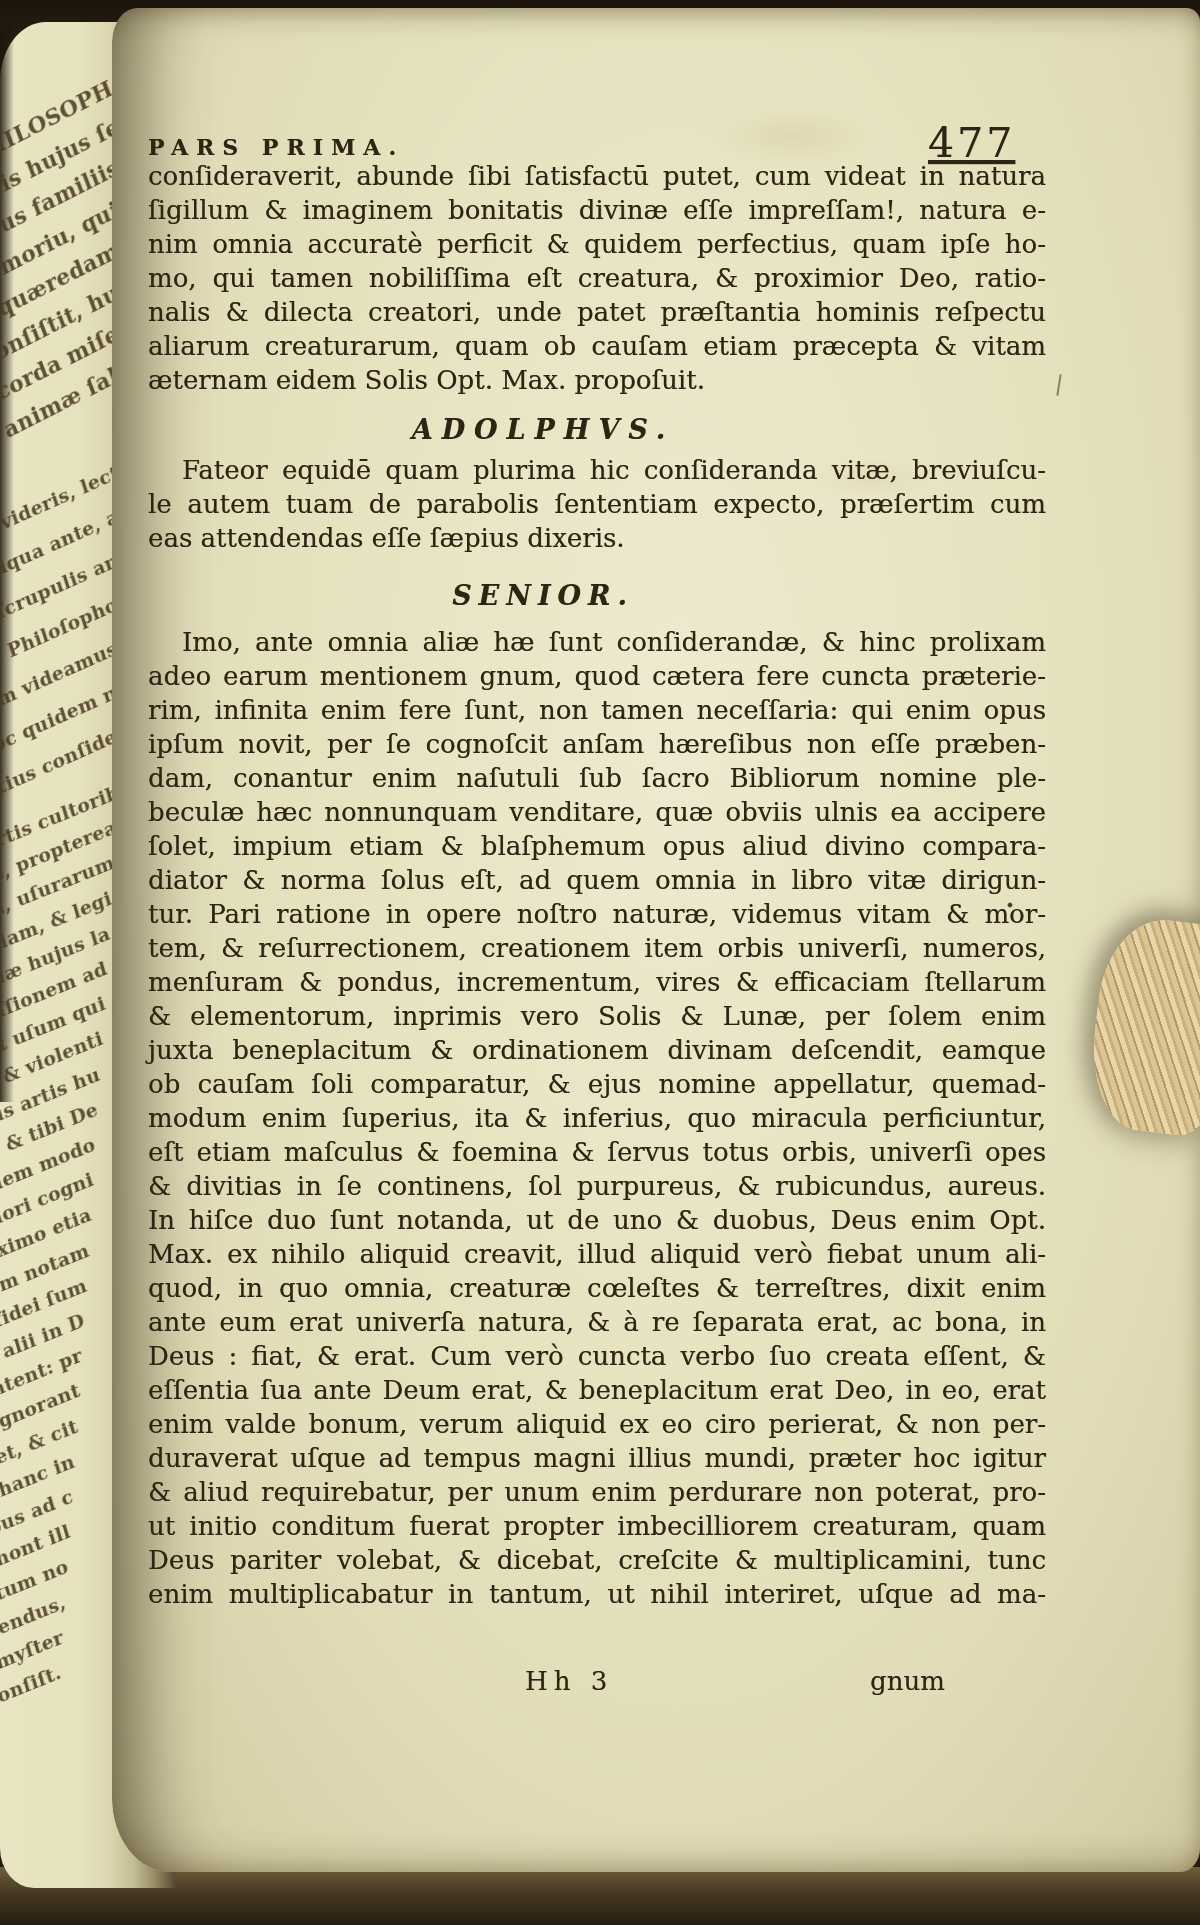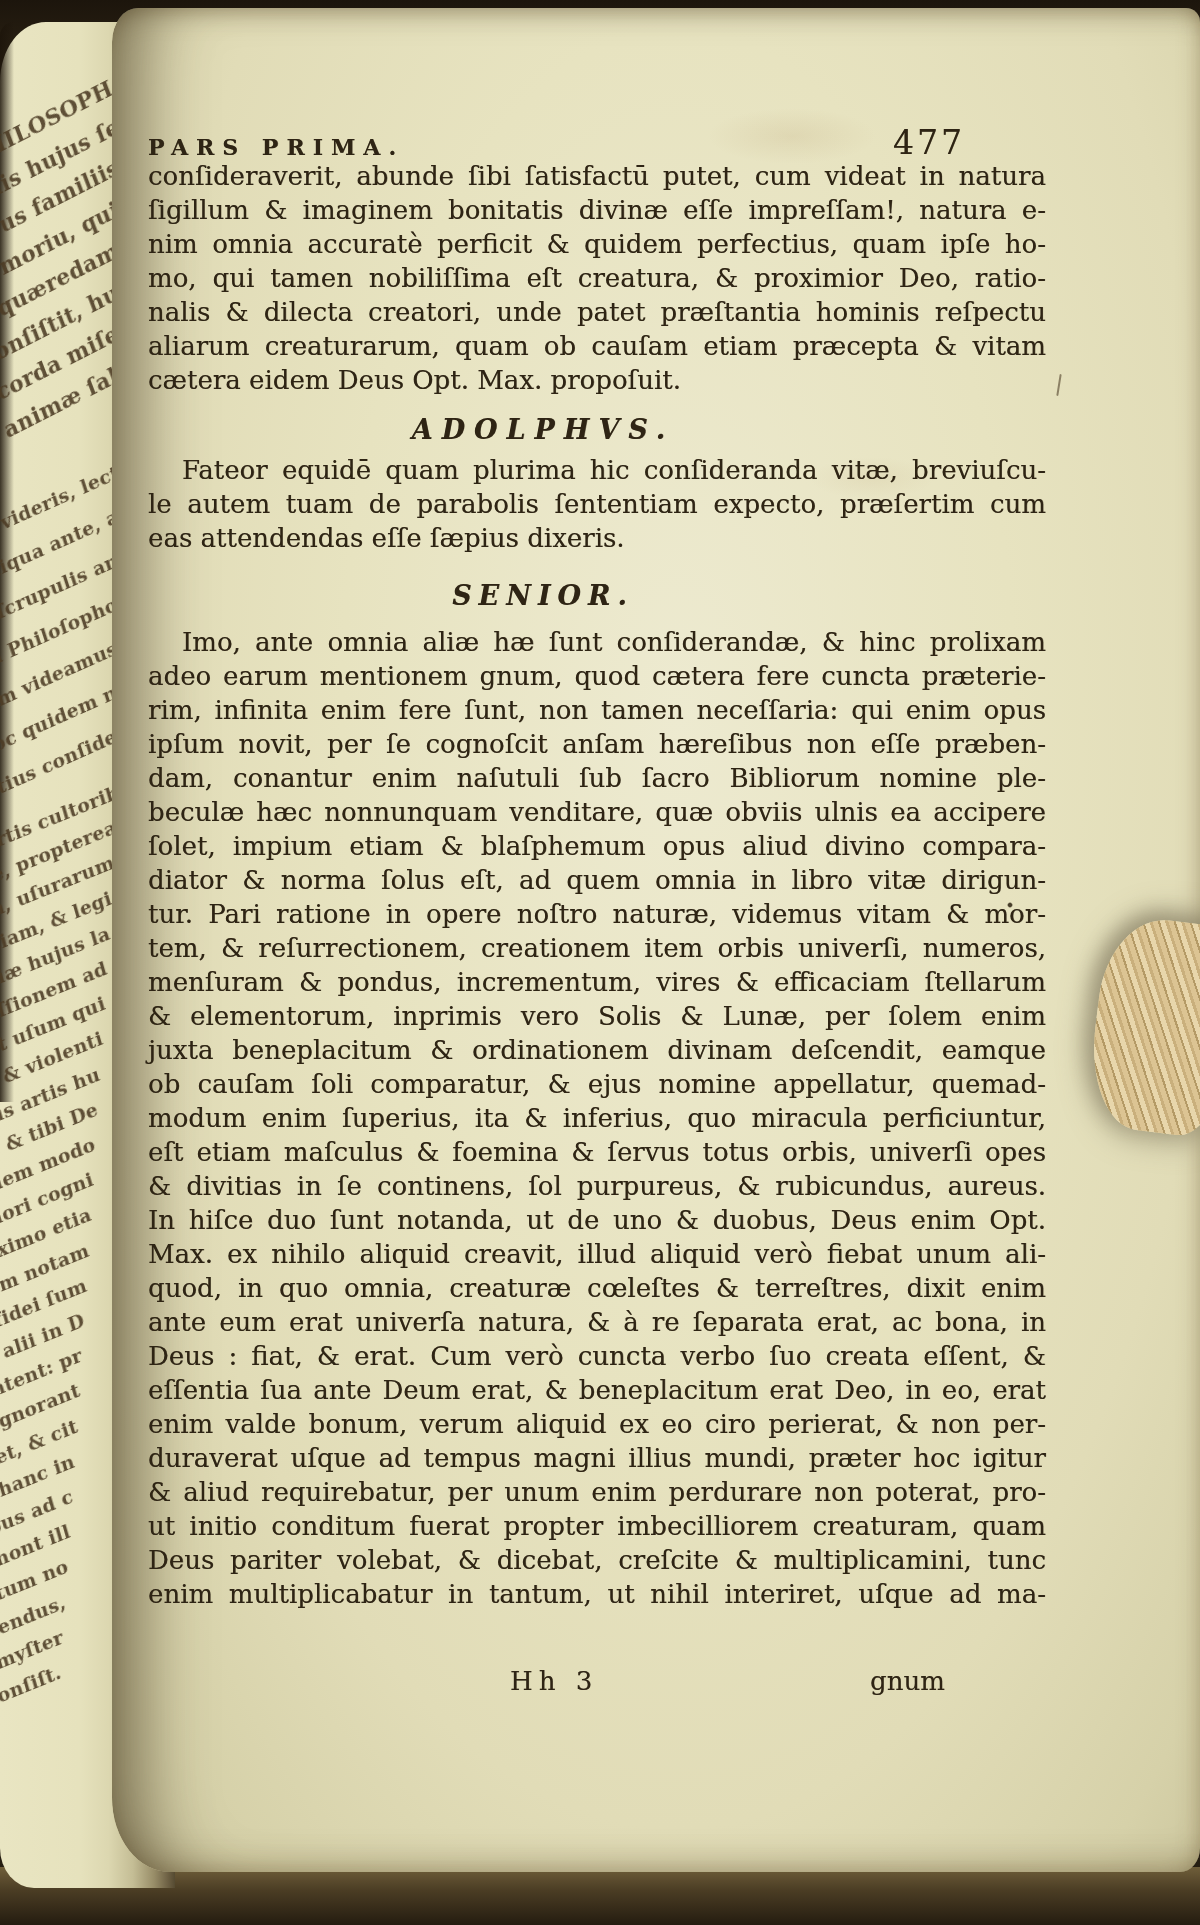--- a/index.html
+++ b/index.html
@@ -56,36 +56,36 @@
   
   .content{
     position:absolute;left:36px;top:0;width:900px;height:100%;
     color:#2e2414;font-size:26px;line-height:34px;
     text-shadow:.3px .4px .5px rgba(46,36,20,.5);
   }
   .running-head{
     position:absolute;top:122px;width:100%;margin-right:96px;box-sizing:border-box;padding-right:96px;
     text-align:left;font-size:22px;letter-spacing:8px;font-weight:bold;
   }
-  .page-num{position:absolute;top:118px;left:745px;font-size:33px;letter-spacing:3px;}
+  .page-num{position:absolute;top:118px;left:780px;font-size:41px;letter-spacing:3px;text-decoration:underline;}
   .para{position:absolute;left:0;width:898px;}
   .p1{top:151px;}
   .p2{top:445px;}
   .p3{top:617px;}
   .tl{width:100%;}
   .tl.j{text-align:justify;text-align-last:justify;}
   .tl.ind{text-indent:34px;}
   .dialog-head{
     position:absolute;width:100%;box-sizing:border-box;padding-right:110px;
     text-align:center;font-style:italic;font-weight:bold;font-size:27px;letter-spacing:9px;
   }
   .h-adolphus{top:405px;}
   .h-senior{top:571px;letter-spacing:7px;}
   .footer-row{position:absolute;top:1656px;width:100%;height:34px;}
-  .sig{position:absolute;left:362px;letter-spacing:6px;text-align:center;}
+  .sig{position:absolute;left:377px;letter-spacing:6px;text-align:center;}
   .catchword{position:absolute;left:722px;}
   
   .bottom-strip{
     position:absolute;left:0;right:0;bottom:0;height:58px;z-index:0;
     background:linear-gradient(180deg,#6f5e3a 0%,#4b3d24 40%,#241c10 100%);
   }
 </style>
 </head>
 <body>
 
@@ -146,21 +146,21 @@
     <div class="running-head">PARS PRIMA.</div>
     <div class="page-num">477</div>
 
     <div class="para p1">
         <div class="tl j">conſideraverit, abunde ſibi ſatisfactū putet, cum videat in natura</div>
         <div class="tl j">ſigillum &amp; imaginem bonitatis divinæ eſſe impreſſam!, natura e-</div>
         <div class="tl j">nim omnia accuratè perficit &amp; quidem perfectius, quam ipſe ho-</div>
         <div class="tl j">mo, qui tamen nobiliſſima eſt creatura, &amp; proximior Deo, ratio-</div>
         <div class="tl j">nalis &amp; dilecta creatori, unde patet præſtantia hominis reſpectu</div>
         <div class="tl j">aliarum creaturarum, quam ob cauſam etiam præcepta &amp; vitam</div>
-        <div class="tl">cætera eidem Deus Opt. Max. propoſuit.</div>
+        <div class="tl">æternam eidem Solis Opt. Max. propoſuit.</div>
       </div>
 
     <div class="dialog-head h-adolphus">ADOLPHVS.</div>
 
     <div class="para p2">
         <div class="tl j ind">Fateor equidē quam plurima hic conſideranda vitæ, breviuſcu-</div>
         <div class="tl j">le autem tuam de parabolis ſententiam expecto, præſertim cum</div>
         <div class="tl">eas attendendas eſſe ſæpius dixeris.</div>
       </div>
 

